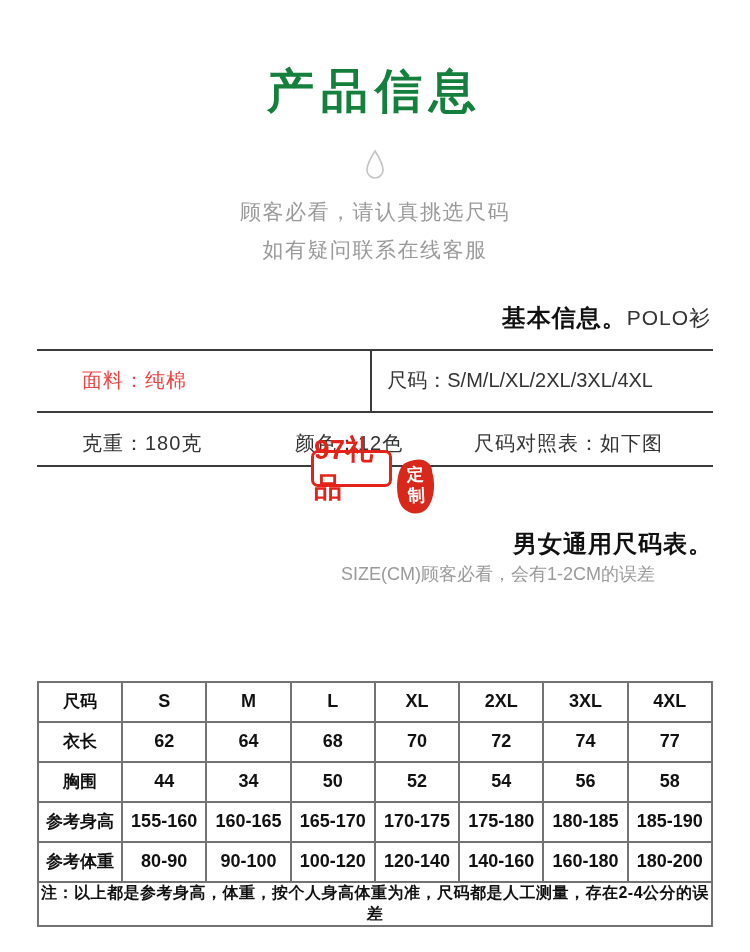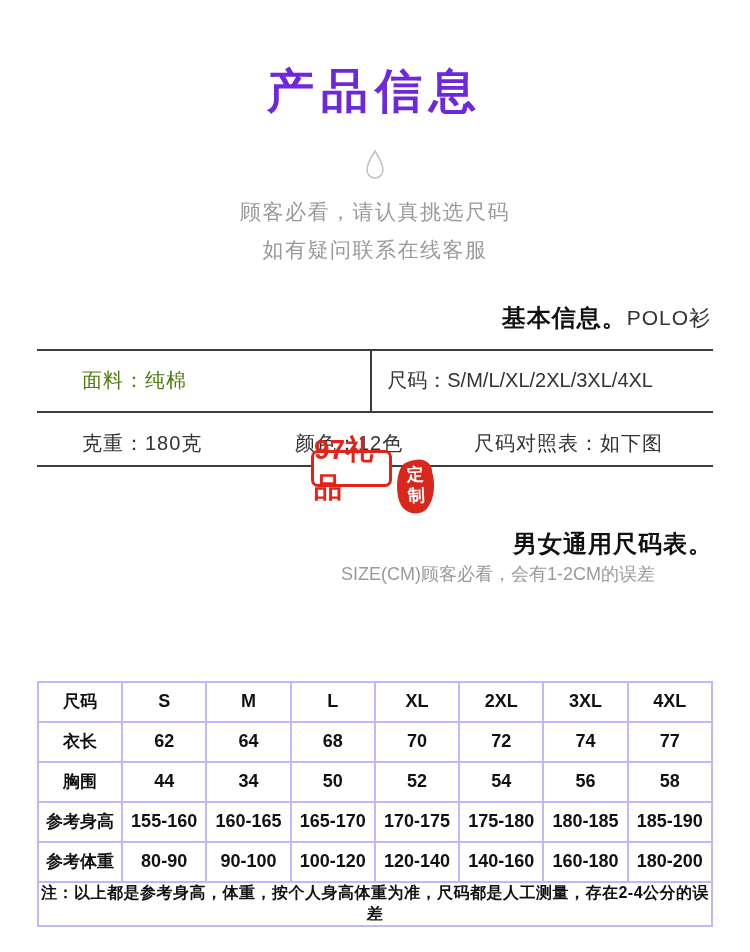--- a/index.html
+++ b/index.html
@@ -11,21 +11,21 @@
     overflow: hidden;
     font-family: "Liberation Sans", "DejaVu Sans", sans-serif;
     color: #1a1a1a;
   }
   .page-title {
     padding-top: 62px;
     text-align: center;
     font-size: 47px;
     font-weight: bold;
     letter-spacing: 7px;
-    color: #6d28d9;
+    color: #15803d;
     line-height: 1.25;
   }
   .drop-wrap { text-align: center; margin-top: 28px; height: 32px; }
   .subtitle {
     text-align: center;
     font-size: 21px;
     color: #9a9a9a;
     line-height: 30px;
     letter-spacing: 1.5px;
   }
@@ -40,21 +40,21 @@
     padding: 0 2px 16px 58px;
     line-height: 30px;
   }
   .basic-heading { font-size: 24px; font-weight: bold; color: #111; letter-spacing: 1px; }
   .basic-product { font-size: 21px; color: #333; letter-spacing: 1px; }
   .info-row1 { display: flex; border-top: 2px solid #3c3c3c; }
   .info-row1 .cell-a {
     width: 49.6%;
     border-right: 2px solid #3c3c3c;
     padding: 16px 16px 17px 45px;
-    font-size: 20px; color: #4d7c0f; letter-spacing: 1px;
+    font-size: 20px; color: #ef4444; letter-spacing: 1px;
   }
   .info-row1 .cell-b { flex: 1; padding: 16px 0 17px 15px; font-size: 20px; color: #333; }
   .info-row2 {
     position: relative;
     border-top: 2px solid #3c3c3c;
     border-bottom: 2px solid #3c3c3c;
     padding: 17px 0 17px 0;
     height: 56px;
     font-size: 20px; color: #333; letter-spacing: 1px;
   }
@@ -85,21 +85,21 @@
   .size-heading { font-size: 24px; font-weight: bold; color: #111; padding-left: 53px; letter-spacing: 1px; }
   .size-note { font-size: 18px; color: #9a9a9a; padding-right: 58px; }
 
   table.size-table {
     margin: 92px 37px 0 37px;
     width: 676px;
     border-collapse: collapse;
     table-layout: fixed;
   }
   table.size-table td {
-    border: 2px solid #c4b5fd;
+    border: 2px solid #737373;
     height: 40px;
     text-align: center;
     vertical-align: middle;
     font-size: 18px;
     font-weight: bold;
     color: #111111;
   }
   table.size-table td.rowlabel { font-size: 17px; }
   table.size-table col.c0 { width: 84px; }
   table.size-table td.footnote-cell { font-size: 16px; letter-spacing: 0.5px; }

